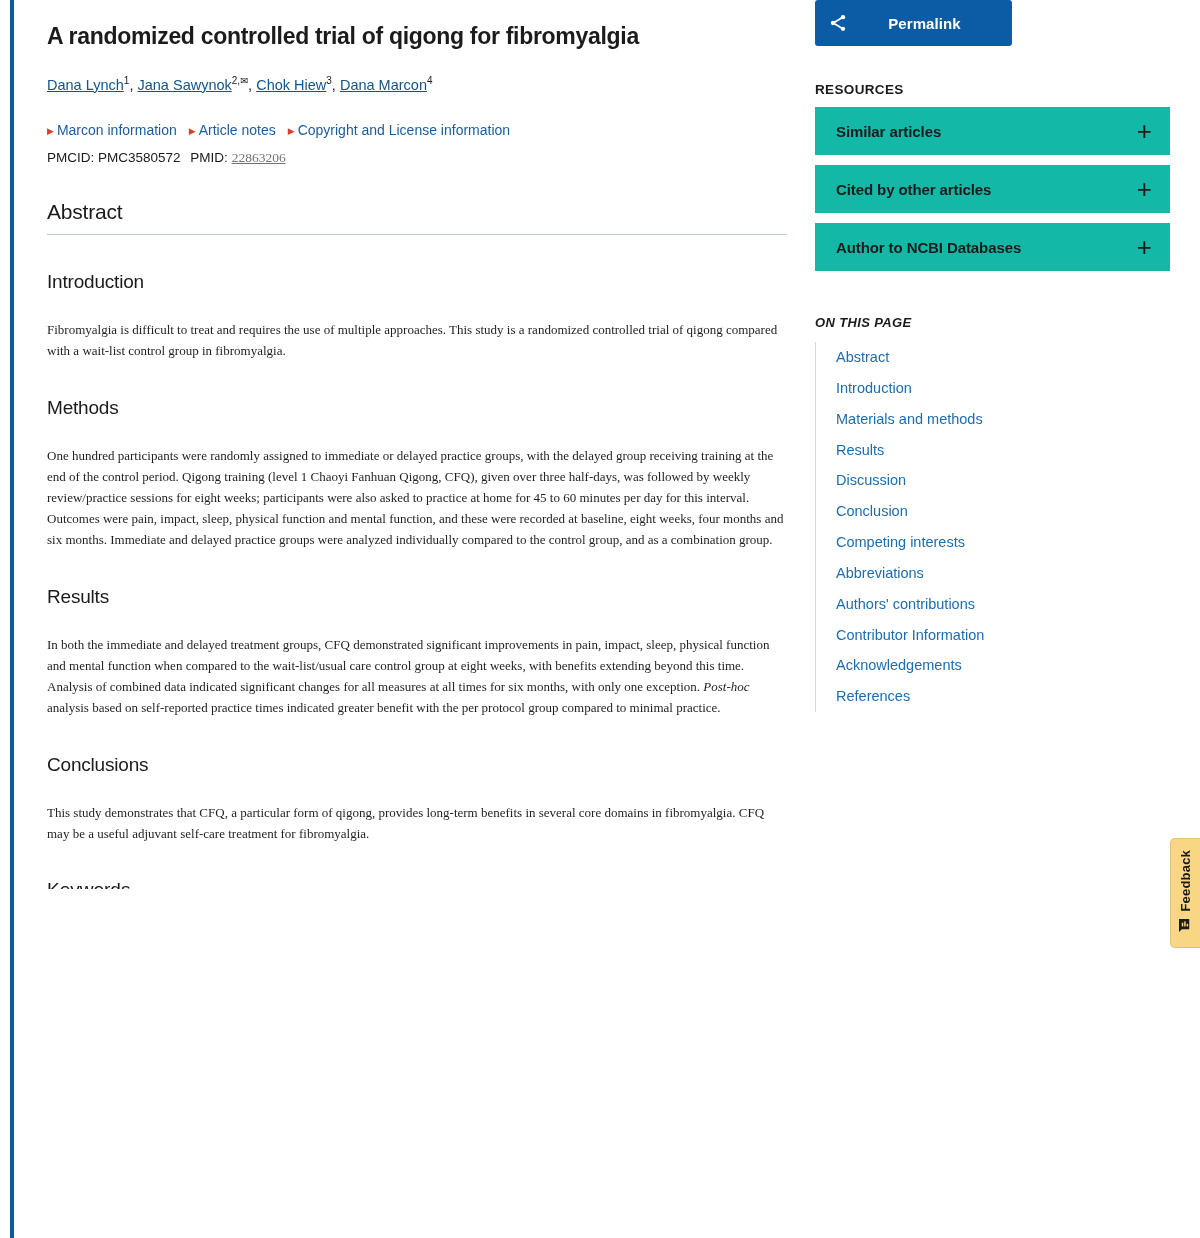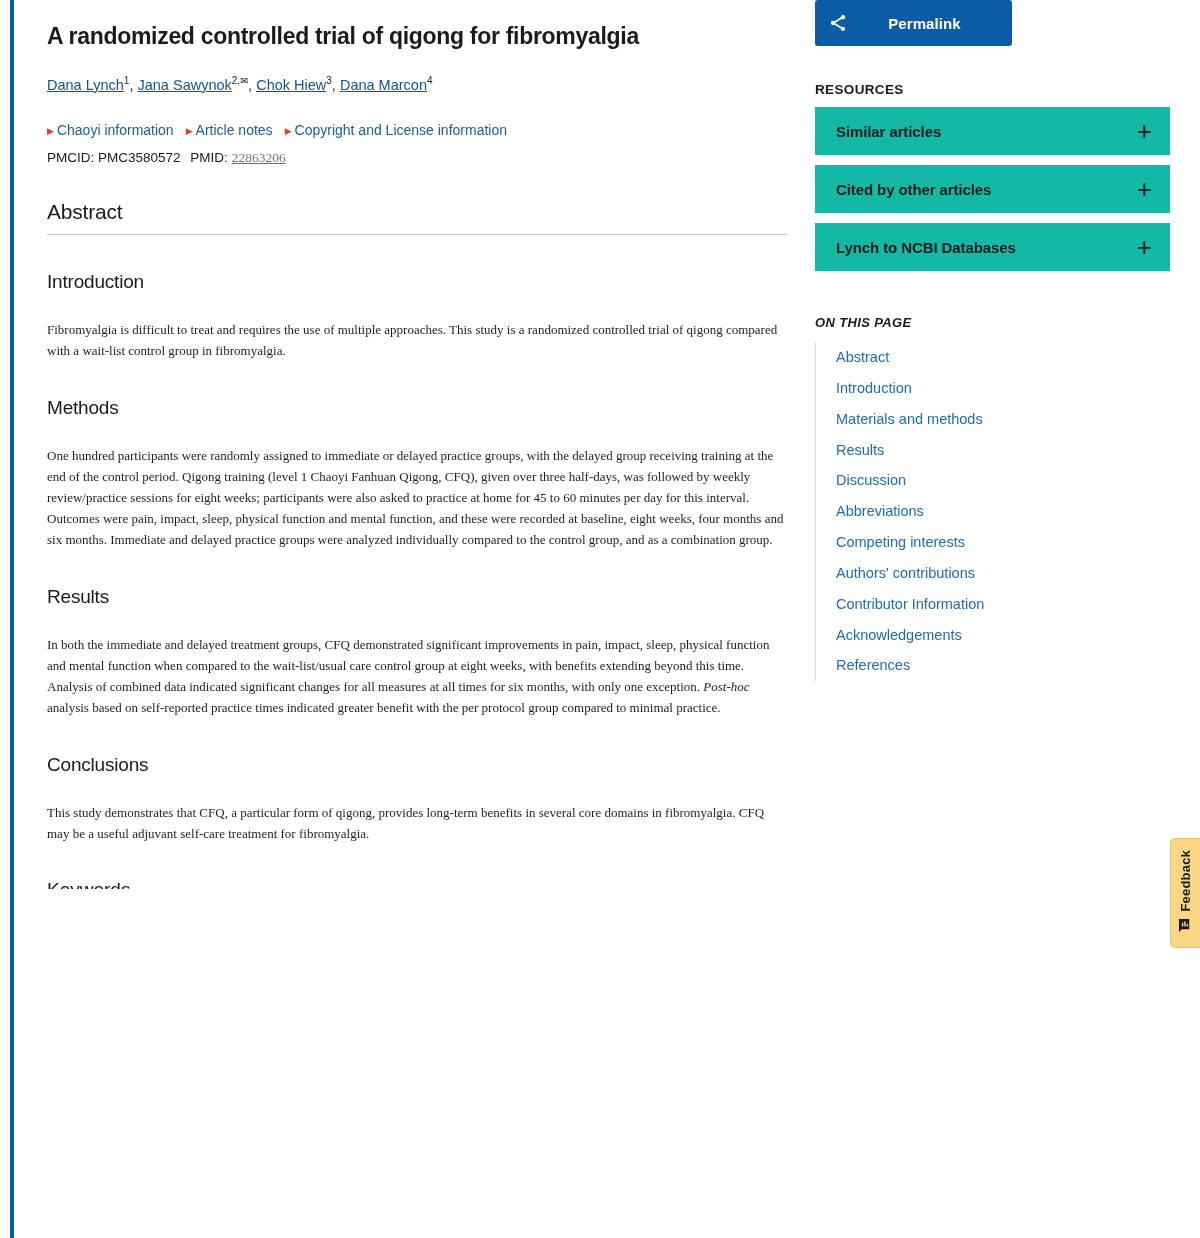--- a/index.html
+++ b/index.html
@@ -250,21 +250,21 @@
     <h1 class="article-title">A randomized controlled trial of qigong for fibromyalgia</h1>
 
     <div class="authors">
       <a href="#">Dana Lynch</a><sup>1</sup>,
       <a href="#">Jana Sawynok</a><sup><span>2,</span><span class="env">✉</span></sup>,
       <a href="#">Chok Hiew</a><sup>3</sup>,
       <a href="#">Dana Marcon</a><sup>4</sup>
     </div>
 
     <div class="meta-links">
-      <a href="#"><span class="tri">▶</span><span>Chaoyi information</span></a><a href="#"><span class="tri">▶</span><span>Article notes</span></a><a href="#"><span class="tri">▶</span><span>Copyright and License information</span></a>
+      <a href="#"><span class="tri">▶</span><span>Marcon information</span></a><a href="#"><span class="tri">▶</span><span>Article notes</span></a><a href="#"><span class="tri">▶</span><span>Copyright and License information</span></a>
     </div>
 
     <div class="ids">
       <span>PMCID:</span>
       <span>PMC3580572</span><span class="sep"></span>
       <span>PMID:</span>
       <a href="#">22863206</a>
     </div>
 
     <h2 class="section-title">Abstract</h2>
@@ -303,21 +303,21 @@
 
     <div class="acc-row">
       <span class="acc-label">Similar articles</span>
       <span class="acc-plus">+</span>
     </div>
     <div class="acc-row">
       <span class="acc-label">Cited by other articles</span>
       <span class="acc-plus">+</span>
     </div>
     <div class="acc-row">
-      <span class="acc-label">Lynch to NCBI Databases</span>
+      <span class="acc-label">Author to NCBI Databases</span>
       <span class="acc-plus">+</span>
     </div>
 
     <div class="otp-heading">ON THIS PAGE</div>
 
     <ul class="otp-list">
       <li>
           <a href="#">Abstract</a>
         </li>
       <li>
@@ -326,24 +326,27 @@
       <li>
           <a href="#">Materials and methods</a>
         </li>
       <li>
           <a href="#">Results</a>
         </li>
       <li>
           <a href="#">Discussion</a>
         </li>
       <li>
+          <a href="#">Conclusion</a>
+        </li>
+      <li>
+          <a href="#">Competing interests</a>
+        </li>
+      <li>
           <a href="#">Abbreviations</a>
-        </li>
-      <li>
-          <a href="#">Competing interests</a>
         </li>
       <li>
           <a href="#">Authors' contributions</a>
         </li>
       <li>
           <a href="#">Contributor Information</a>
         </li>
       <li>
           <a href="#">Acknowledgements</a>
         </li>

